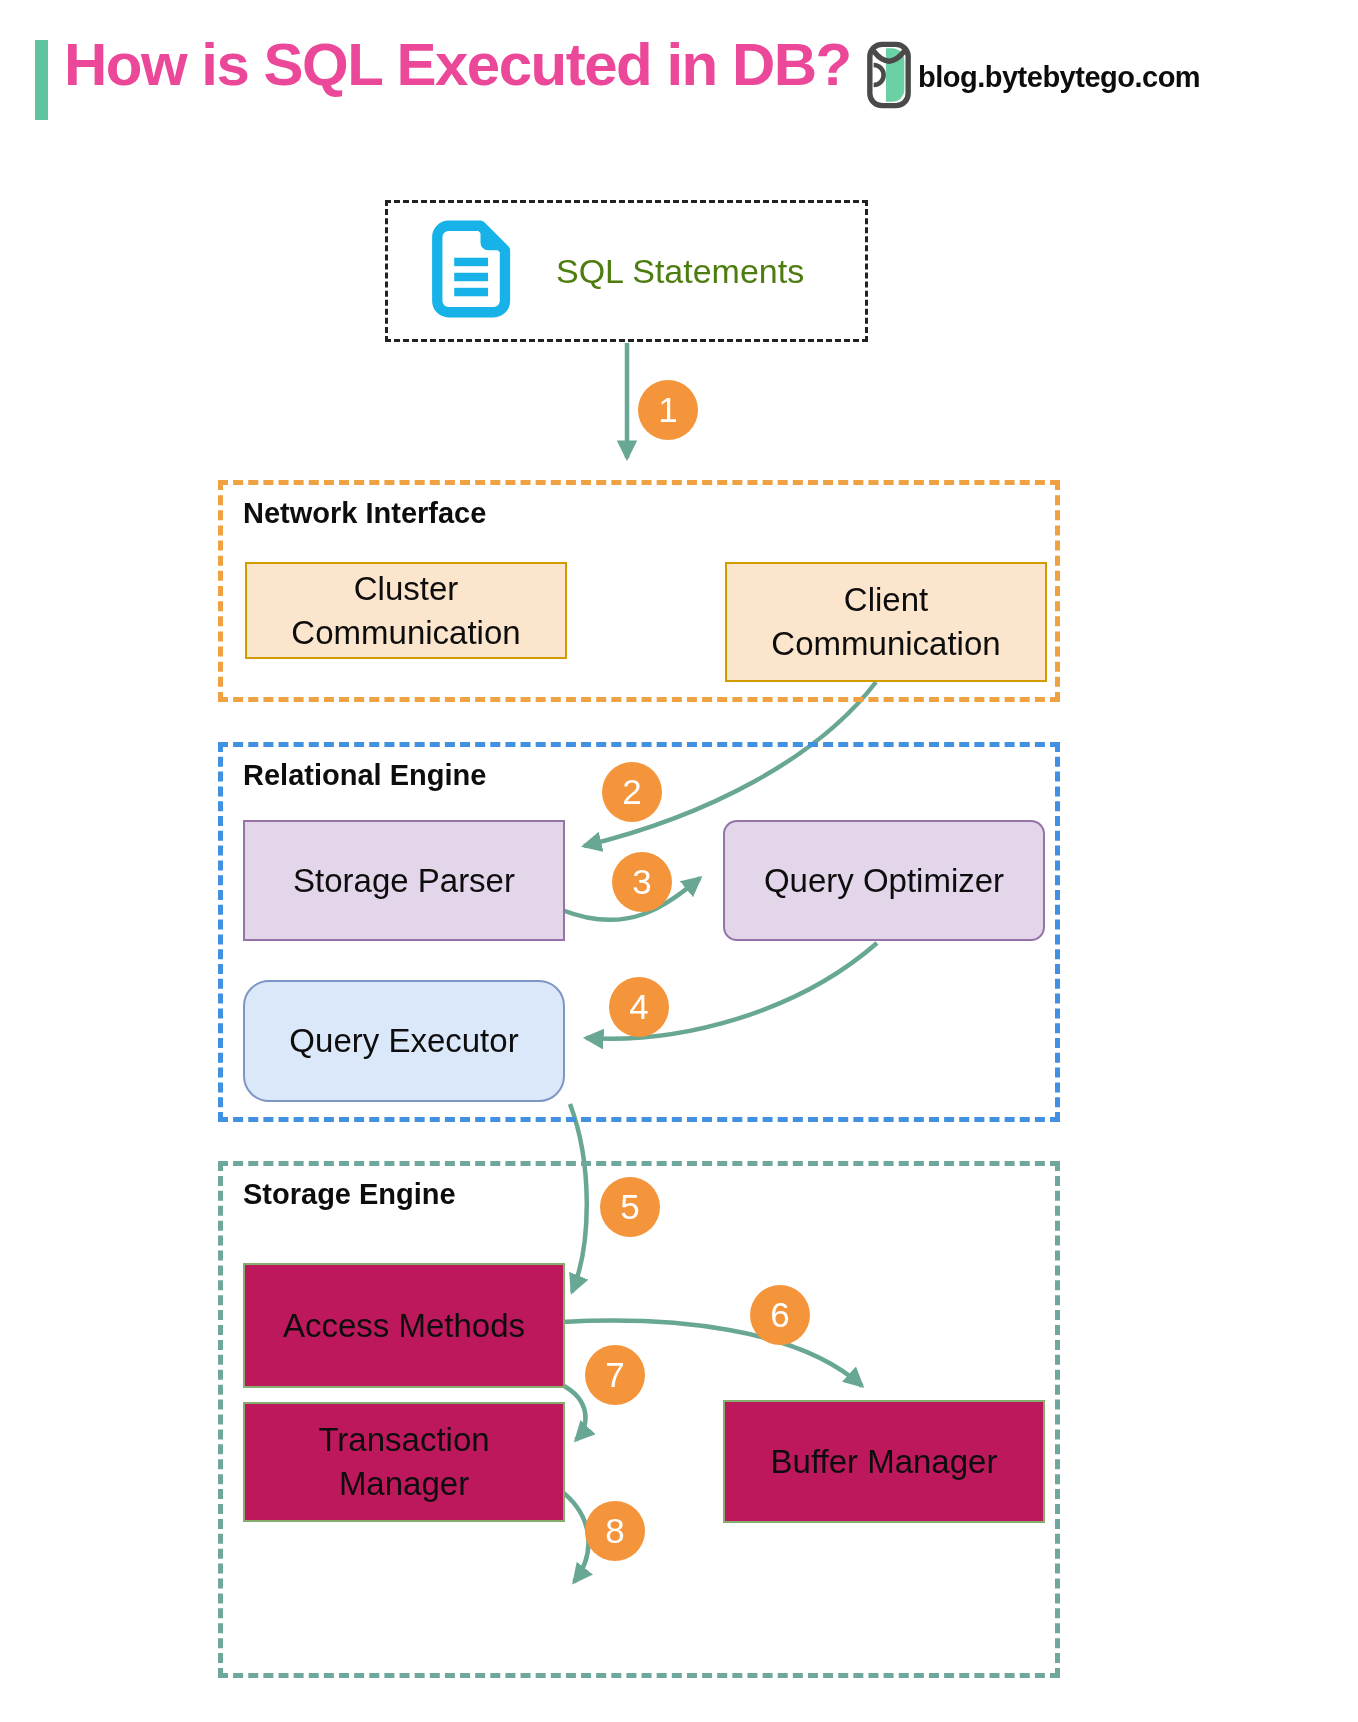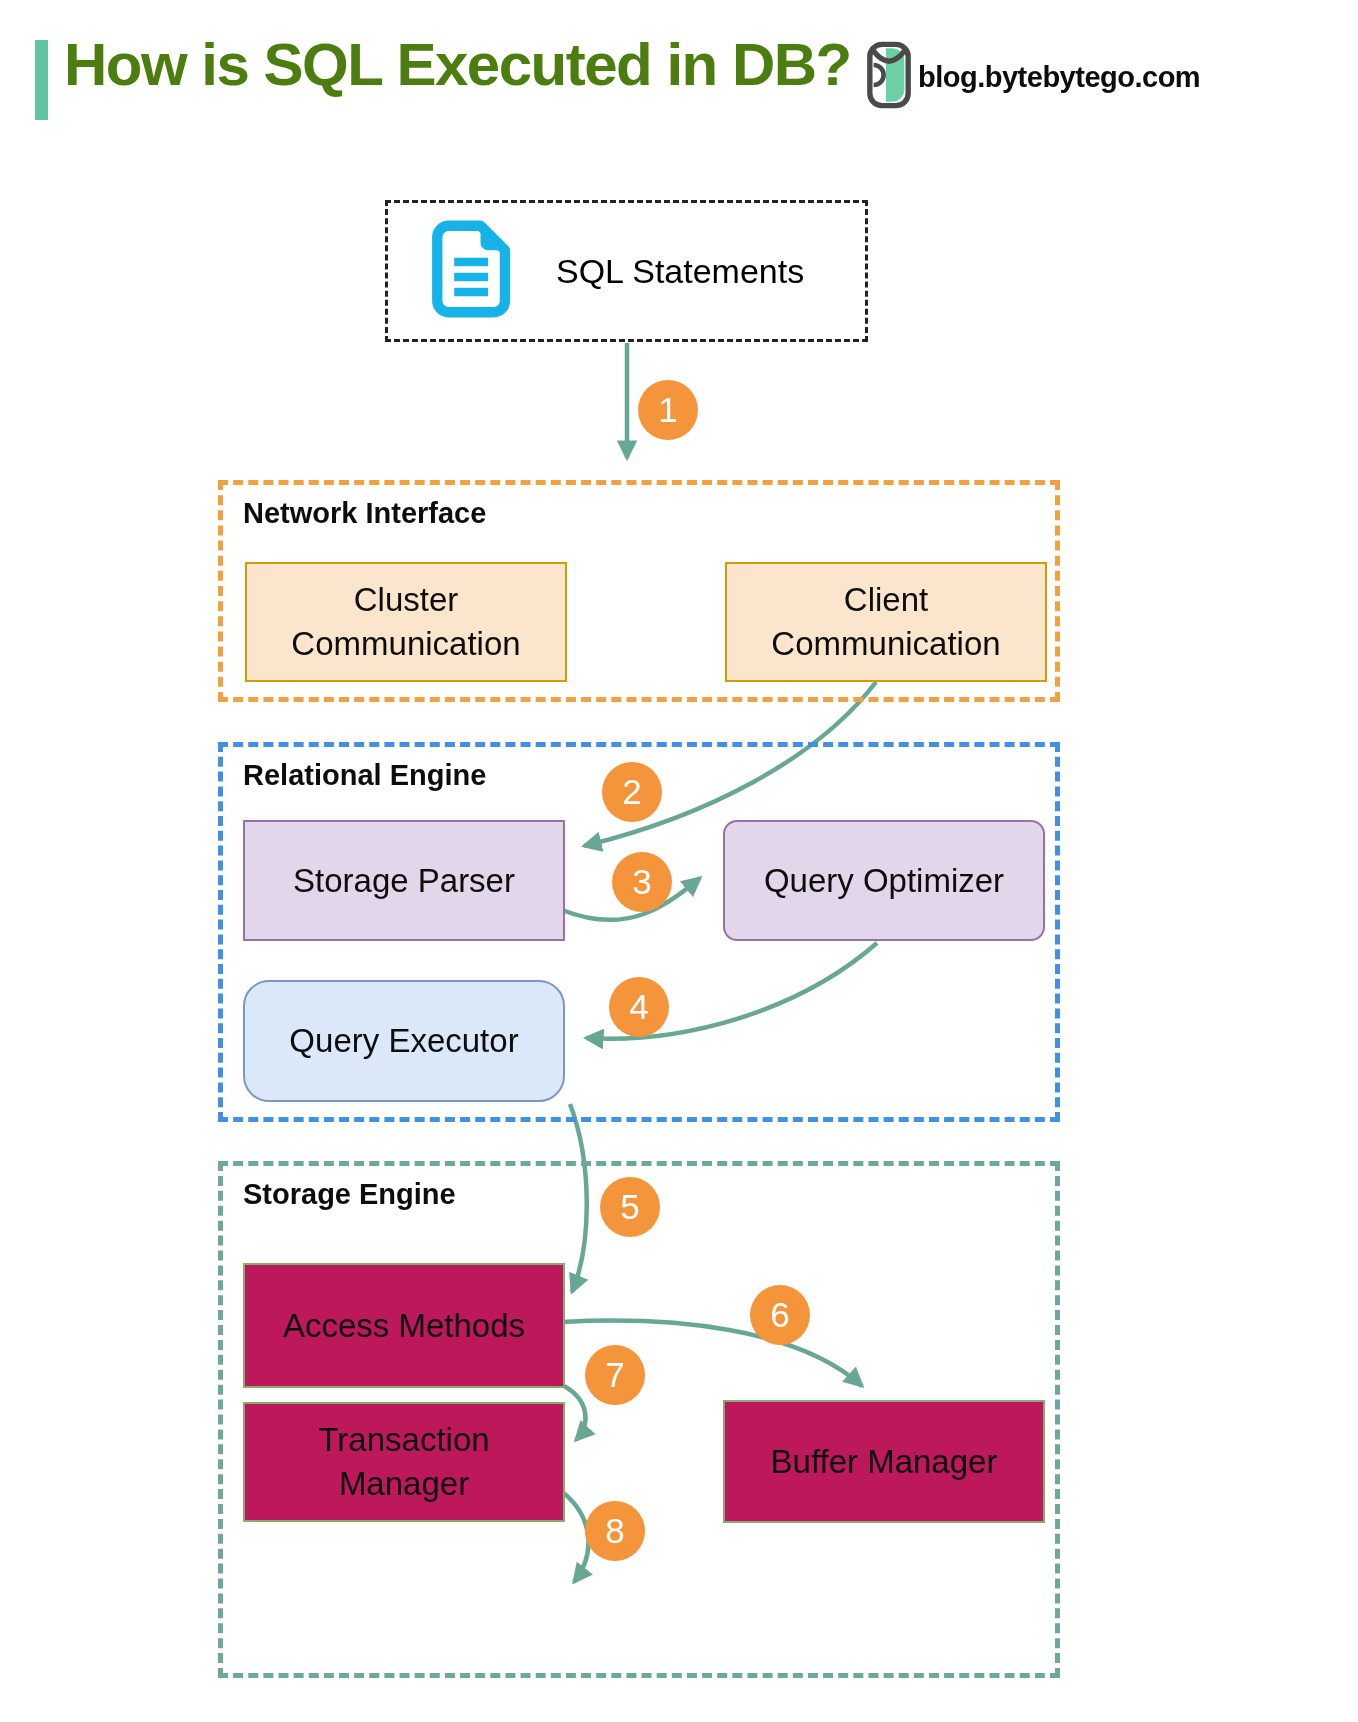--- a/index.html
+++ b/index.html
@@ -4,49 +4,49 @@
 <style>
   html,body{margin:0;padding:0;background:#ffffff;}
   .canvas{
     position:relative;width:1358px;height:1722px;background:#ffffff;
     font-family:"Liberation Sans", sans-serif;color:#111;overflow:hidden;
   }
   
   .accent-bar{position:absolute;left:35px;top:40px;width:13px;height:80px;background:#5EC5A0;}
   .page-title{
     position:absolute;left:64px;top:30px;margin:0;font-size:60px;font-weight:600;
-    letter-spacing:-1.5px;color:#4d7c0f;white-space:nowrap;
+    letter-spacing:-1.5px;color:#ec4899;white-space:nowrap;
   }
   .brand{position:absolute;left:866px;top:40px;display:flex;align-items:center;gap:6px;}
   .brand-text{font-size:29px;font-weight:700;letter-spacing:-0.5px;color:#0d0d0d;white-space:nowrap;text-align:right;}
   
   .sql-box{
     position:absolute;left:385px;top:200px;width:483px;height:142px;
     border:3px dashed #222;box-sizing:border-box;background:#fff;
     display:flex;align-items:center;gap:36px;padding-left:38px;
   }
-  .sql-box .label{font-size:34px;color:#000000;}
+  .sql-box .label{font-size:34px;color:#4d7c0f;}
   
   .section{position:absolute;left:218px;width:842px;box-sizing:border-box;background:transparent;}
   .section .section-label{position:absolute;left:20px;top:12px;font-size:29px;font-weight:700;color:#0d0d0d;}
   .section-network{top:480px;height:222px;border:5px dashed #F0A142;}
   .section-relational{top:742px;height:380px;border:5px dashed #4190E2;}
   .section-storage{top:1161px;height:517px;border:5px dashed #70A79D;}
   
   .node{
     position:absolute;width:322px;box-sizing:border-box;
     display:flex;align-items:center;justify-content:center;text-align:center;
   }
   .node .node-label{font-size:33px;line-height:1.32;color:#0d0d0d;white-space:pre-line;}
   .node-orange{background:#FBE5CD;border:2.5px solid #D29B00;}
   .node-purple{background:#E3D6EA;border:2.5px solid #9673A6;}
   .node-blue{background:#DBE8FA;border:2.5px solid #7D97C4;}
   .node-green{background:#be185d;border:2.5px solid #85AD6E;}
   
-  .box-cluster{left:22px;top:77px;height:120px;}
+  .box-cluster{left:22px;top:77px;height:97px;}
   .box-client{left:502px;top:77px;height:120px;}
   
   .box-parser{left:20px;top:73px;height:121px;}
   .box-optimizer{left:500px;top:73px;height:121px;border-radius:14px;}
   .box-executor{left:20px;top:233px;height:122px;border-radius:26px;}
   
   .box-access{left:20px;top:97px;height:125px;}
   .box-transaction{left:20px;top:236px;height:120px;}
   .box-lock{left:20px;top:376px;height:120px;}
   .box-buffer{left:500px;top:234px;height:123px;}

